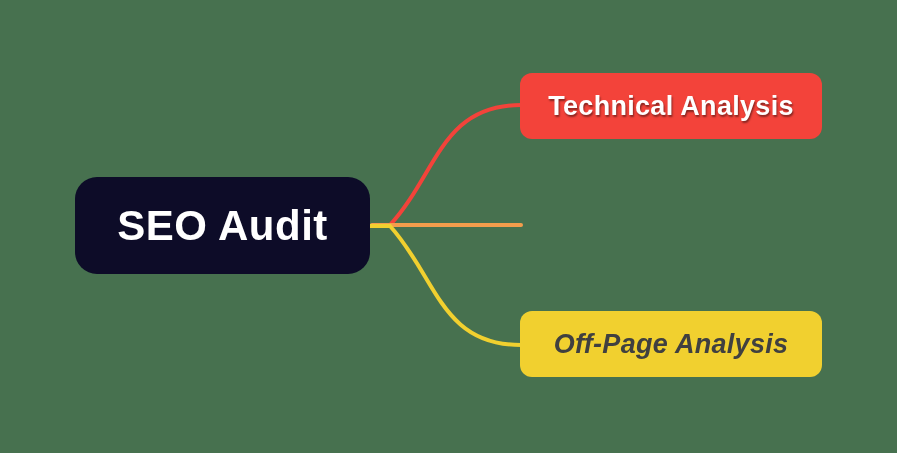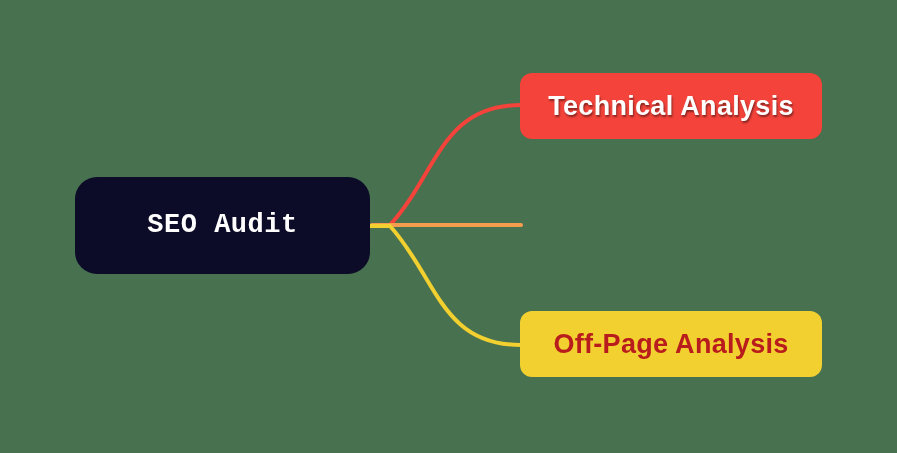--- a/index.html
+++ b/index.html
@@ -29,24 +29,23 @@
     cursor: default;
   }
   .node-root {
     left: 75px;
     top: 177px;
     width: 295px;
     height: 97px;
     border-radius: 22px;
   }
   .node-root .node-label {
-    font-size: 27px;
+    font-size: 42px;
     font-weight: 700;
     letter-spacing: 0.5px;
-    font-family: Liberation Mono, monospace;
   }
   .node-branch {
     left: 520px;
     width: 302px;
     height: 66px;
     border-radius: 12px;
   }
   .node-branch .node-label {
     font-size: 27px;
     font-weight: 700;
@@ -74,17 +73,17 @@
 
   <div class="node node-root" id="node-seo-audit" style="background: rgb(13, 12, 40); color: rgb(255, 255, 255);">
     <span class="node-label">SEO Audit</span>
   </div>
 
   <div class="node node-branch" id="node-technical-analysis" style="background: rgb(243, 67, 58); color: rgb(255, 255, 255);">
     <span class="node-label">Technical Analysis</span>
   </div>
 
 
-  <div class="node node-branch" id="node-off-page-analysis" style="background: rgb(241, 208, 47); color: #b91c1c;">
+  <div class="node node-branch" id="node-off-page-analysis" style="background: rgb(241, 208, 47); color: #404040; font-style: italic;">
     <span class="node-label">Off-Page Analysis</span>
   </div>
 
 </div>
 
 </body></html>

